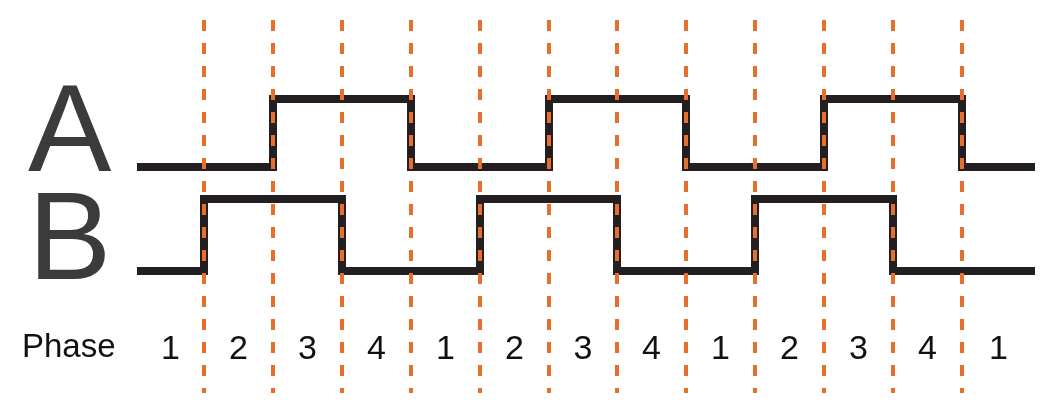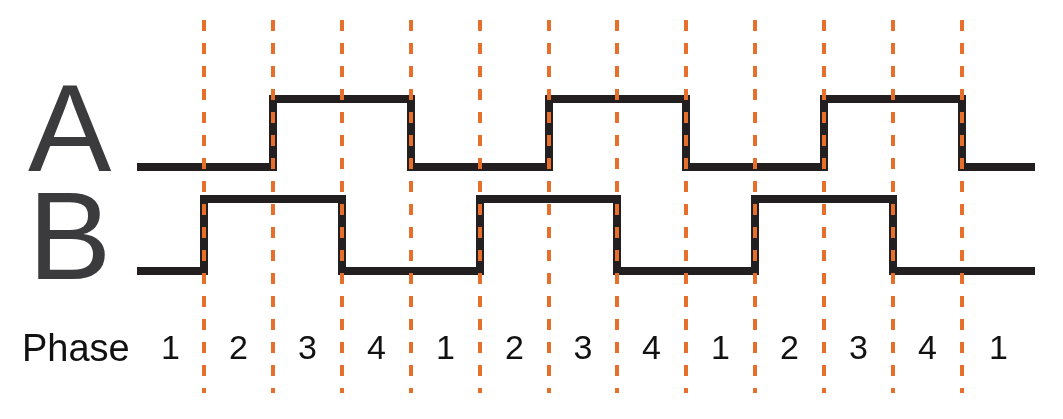--- a/index.html
+++ b/index.html
@@ -33,21 +33,21 @@
   }
   #waves {
     position: absolute;
     left: 0;
     top: 0;
   }
   .phase-word {
     position: absolute;
     left: 22px;
     top: 329px;
-    font-size: 38px;
+    font-size: 33px;
     line-height: 1;
   }
   .phase-number {
     position: absolute;
     top: 330px;
     width: 40px;
     margin-left: -20px;
     text-align: center;
     font-size: 34px;
     line-height: 1;

